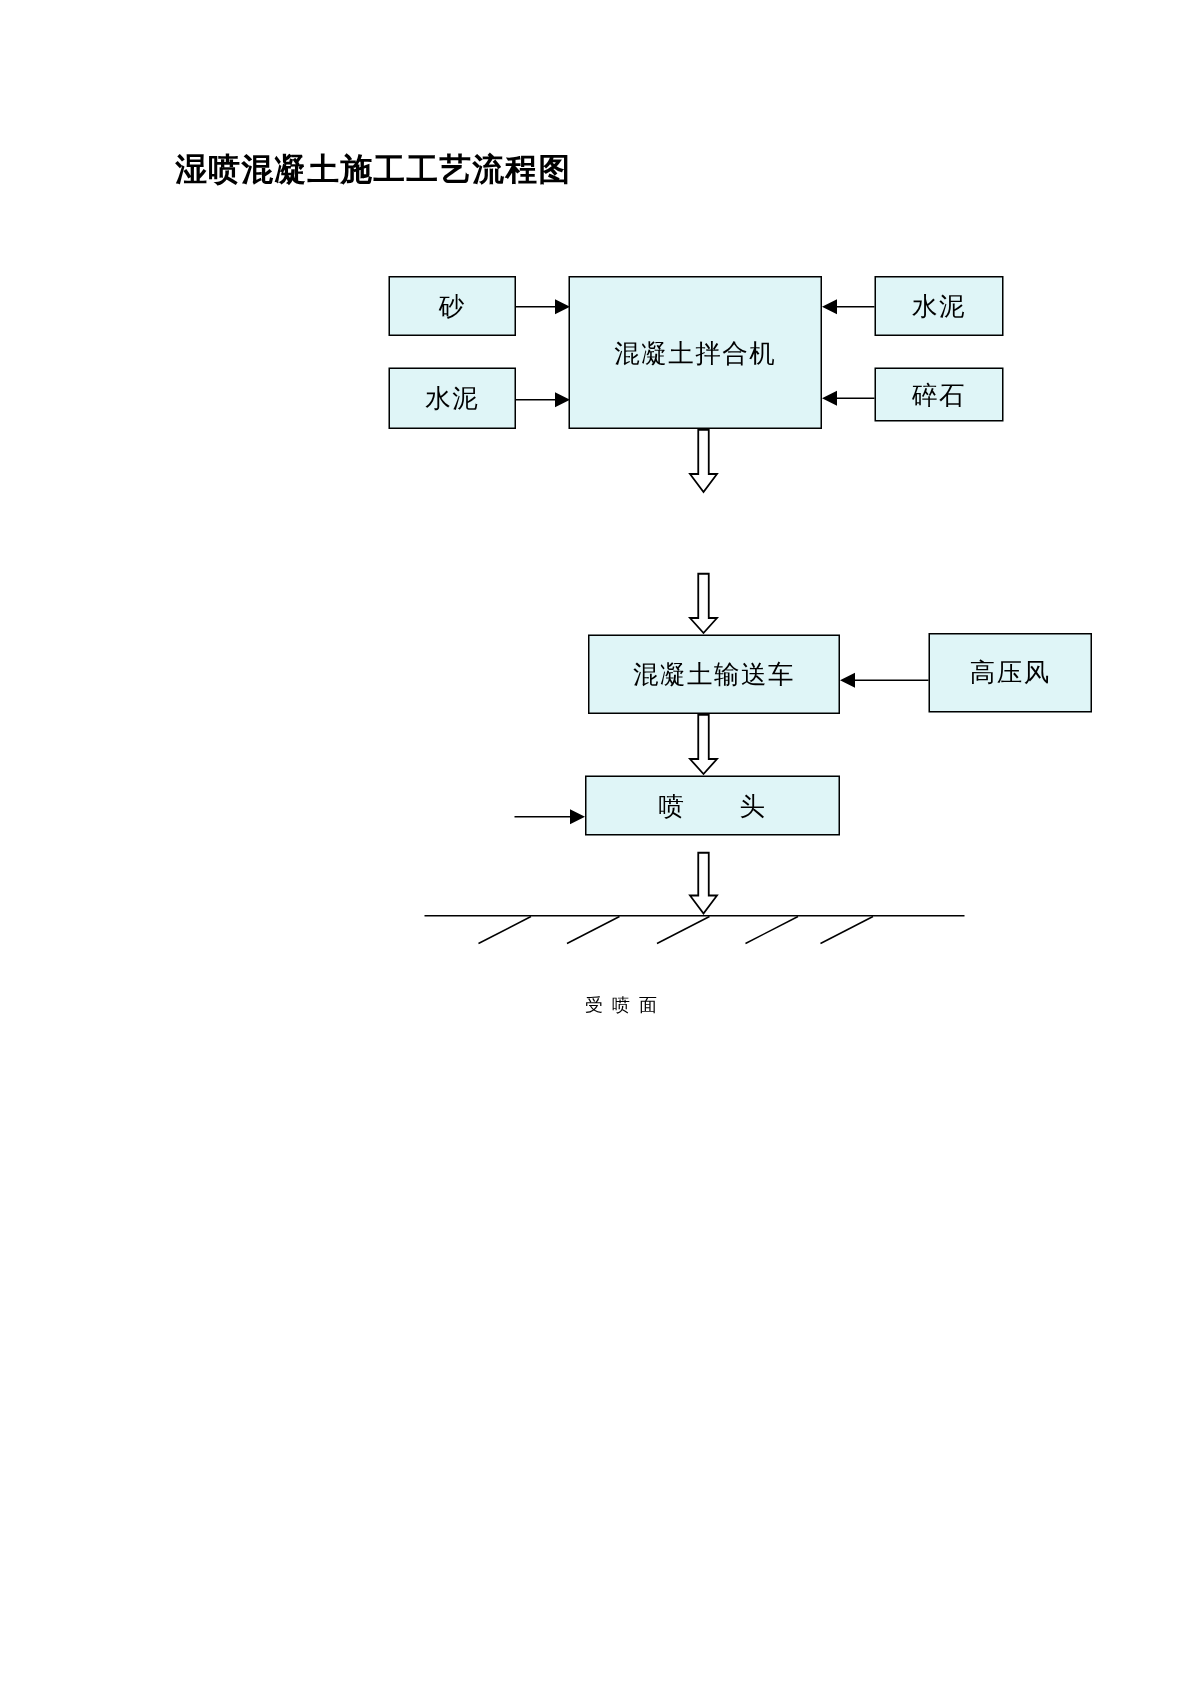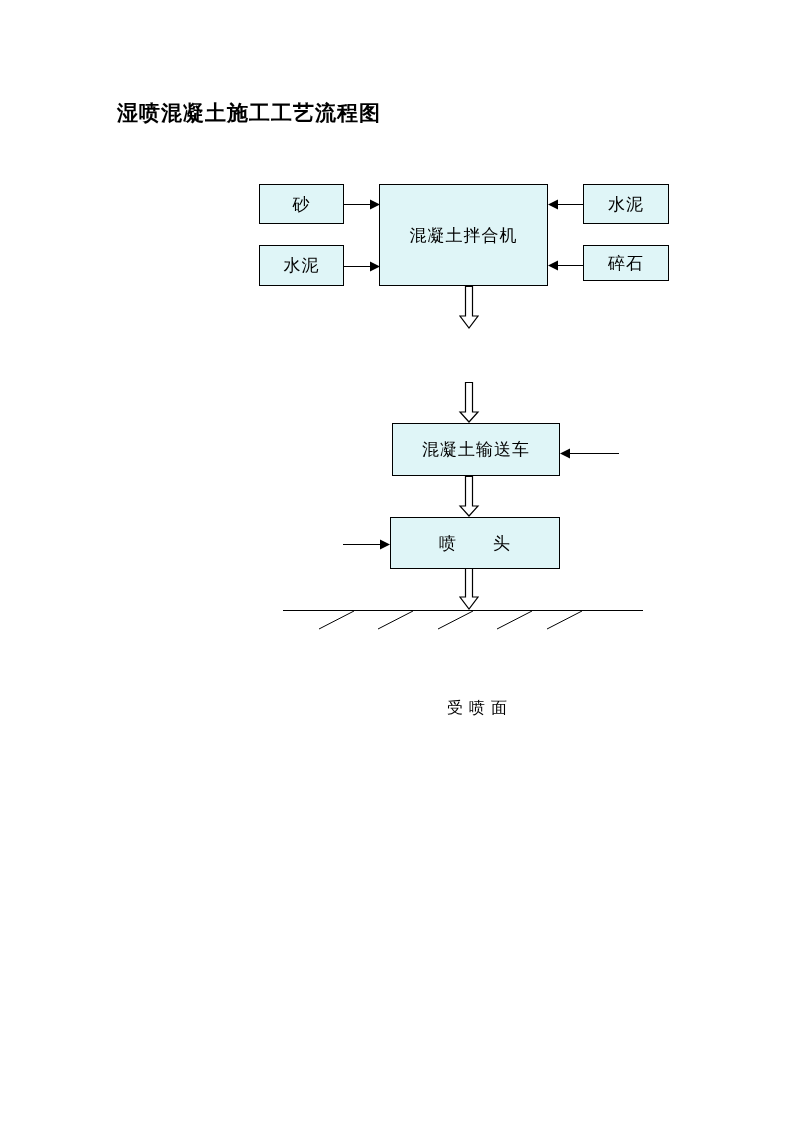--- a/index.html
+++ b/index.html
@@ -17,38 +17,39 @@
     background:var(--node-fill,#dff5f7);
     border:1px solid var(--node-border,#000000);
     display:flex;align-items:center;justify-content:center;
     font-size:17px;letter-spacing:1px;text-align:center;white-space:pre;
   }
   .connectors{position:absolute;left:0;top:0;width:793px;height:1122px;}
   .edge{stroke:var(--arrow-color,#000000);stroke-width:1;fill:none;}
   .ahead{fill:var(--arrow-color,#000000);stroke:none;}
   .hollow{fill:#ffffff;stroke:var(--arrow-color,#000000);stroke-width:1.2;}
   .ground-label{
-    position:absolute;left:390px;top:698px;width:180px;text-align:center;
-    font-size:16px;letter-spacing:6px;white-space:nowrap;
+    position:absolute;left:390px;top:662px;width:180px;text-align:left;
+    font-size:12px;letter-spacing:6px;white-space:nowrap;
   }
 </style>
 </head>
 <body>
 
 <div id="page">
 
   <h1 class="title">湿喷混凝土施工工艺流程图</h1>
 
   <div class="node" style="left:259px;top:184px;width:85px;height:40px">砂</div>
   <div class="node" style="left:259px;top:245px;width:85px;height:41px">水泥</div>
   <div class="node" style="left:379px;top:184px;width:169px;height:102px">混凝土拌合机</div>
   <div class="node" style="left:583px;top:184px;width:86px;height:40px">水泥</div>
   <div class="node" style="left:583px;top:245px;width:86px;height:36px">碎石</div>
   <div class="node" style="left:392px;top:423px;width:168px;height:53px">混凝土输送车</div>
-  <div class="node" style="left:390px;top:517px;width:170px;height:52px">喷　　头</div>
+  <div class="node" style="left:619px;top:422px;width:109px;height:53px">高压风</div>
+  <div class="node" style="left:390px;top:517px;width:170px;height:40px">喷　　头</div>
 
   <svg class="connectors" viewBox="0 0 793 1122" xmlns="http://www.w3.org/2000/svg">
 
     <g>
       <line class="edge" x1="344" y1="204.5" x2="370" y2="204.5"></line>
       <polygon class="ahead" points="370,199.5 370,209.5 380,204.5"></polygon>
     </g>
     <g>
       <line class="edge" x1="344" y1="266.5" x2="370" y2="266.5"></line>
       <polygon class="ahead" points="370,261.5 370,271.5 380,266.5"></polygon>

